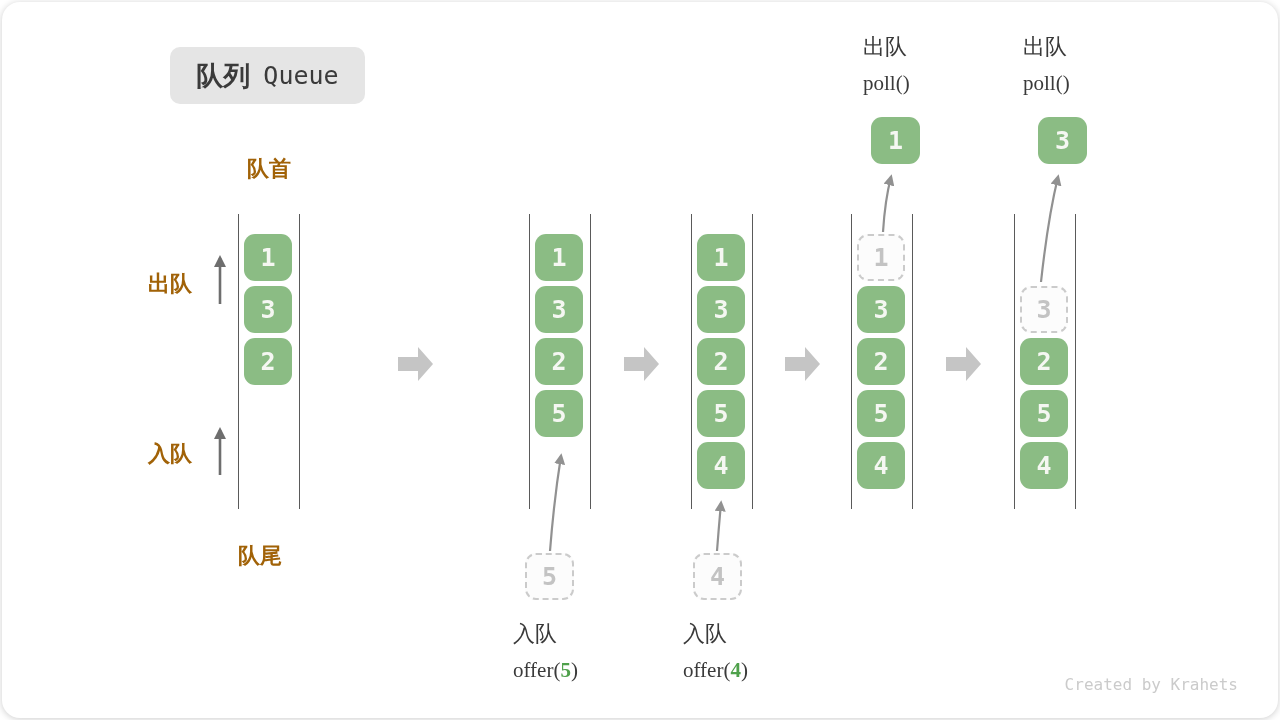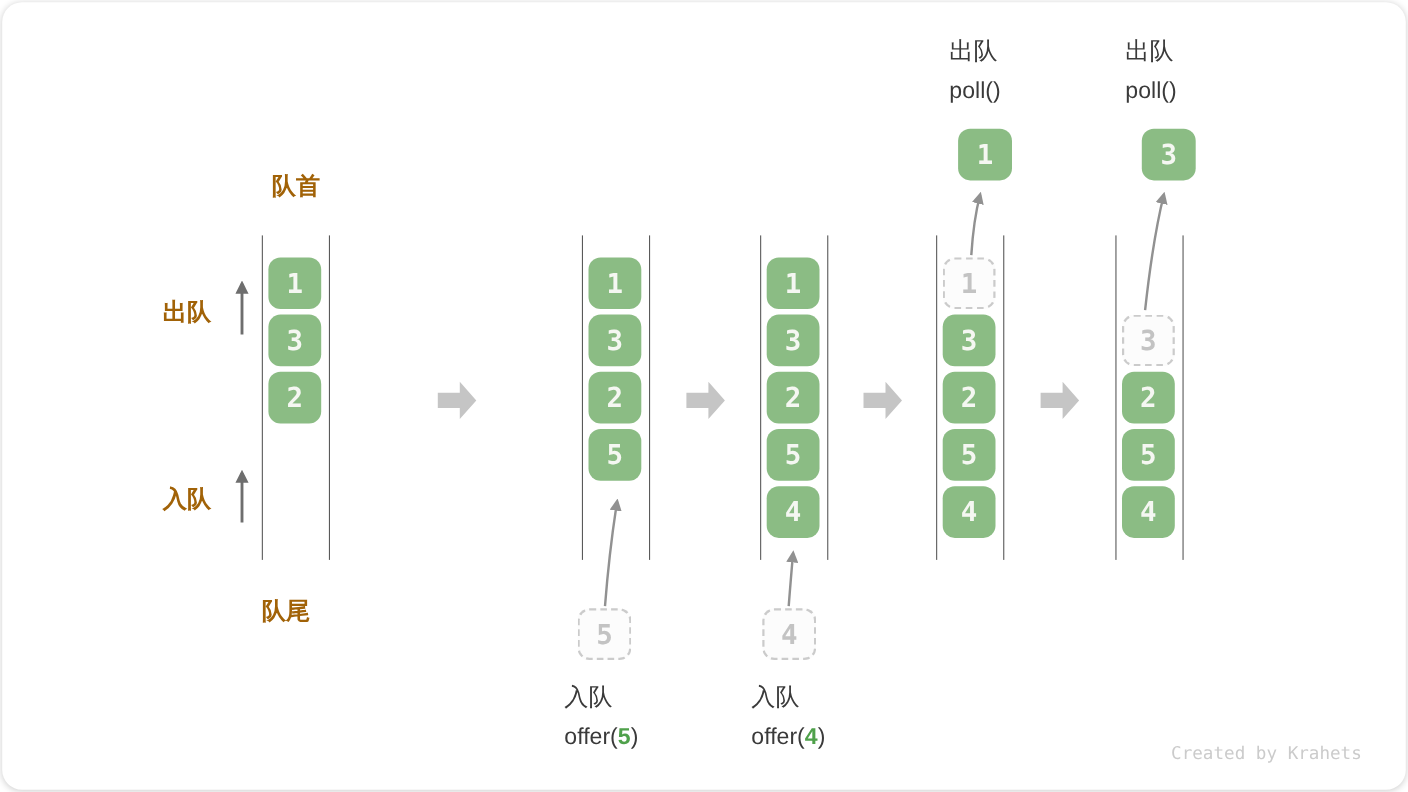--- a/index.html
+++ b/index.html
@@ -57,40 +57,44 @@
   .float-box.dashed { background: #fcfcfc; border: 2px dashed #cbcbcb; color: #c3c3c3; }
   .float-box.green { background: #8bbc84; color: #f5f7f2; }
   .pending-5 { left: 523px; top: 551px; }
   .pending-4 { left: 691px; top: 551px; }
   .popped-1  { left: 869px; top: 115px; }
   .popped-3  { left: 1036px; top: 115px; }
 
   
   .caption { position: absolute; }
   .caption .action { font-size: 22px; font-weight: 500; color: #3a3a3a; }
-  .caption .code { margin-top: 9px; font-family: Liberation Sans, sans-serif; font-size: 21px; color: #3a3a3a; }
+  .caption .code { margin-top: 9px; font-family: Liberation Serif, serif; font-size: 21px; color: #3a3a3a; }
   .caption .code .arg { color: #4fa14b; font-weight: 700; }
   .cap-offer5 { left: 511px; top: 617px; }
   .cap-offer4 { left: 681px; top: 617px; }
   .cap-poll1  { left: 861px; top: 30px; }
   .cap-poll3  { left: 1021px; top: 30px; }
 
   
   .watermark {
     position: absolute; right: 40px; bottom: 24px;
     font-family: "DejaVu Sans Mono", monospace; font-size: 16px; color: #cbcbcb; margin-left: 28px;
   }
 
   svg.overlay { position: absolute; inset: 0; width: 1280px; height: 720px; pointer-events: none; }
 </style>
 </head>
 <body>
 
 <div class="card">
 
+  <div class="title-badge">
+    <span class="zh">队列</span>
+    <span class="en">Queue</span>
+  </div>
 
   <div class="cn-label front-label">队首</div>
   <div class="cn-label rear-label">队尾</div>
   <div class="cn-label dequeue-label">出队</div>
   <div class="cn-label enqueue-label">入队</div>
 
   <div class="queue q1">
     <div class="box s0">1</div>
     <div class="box s1">3</div>
     <div class="box s2">2</div>

